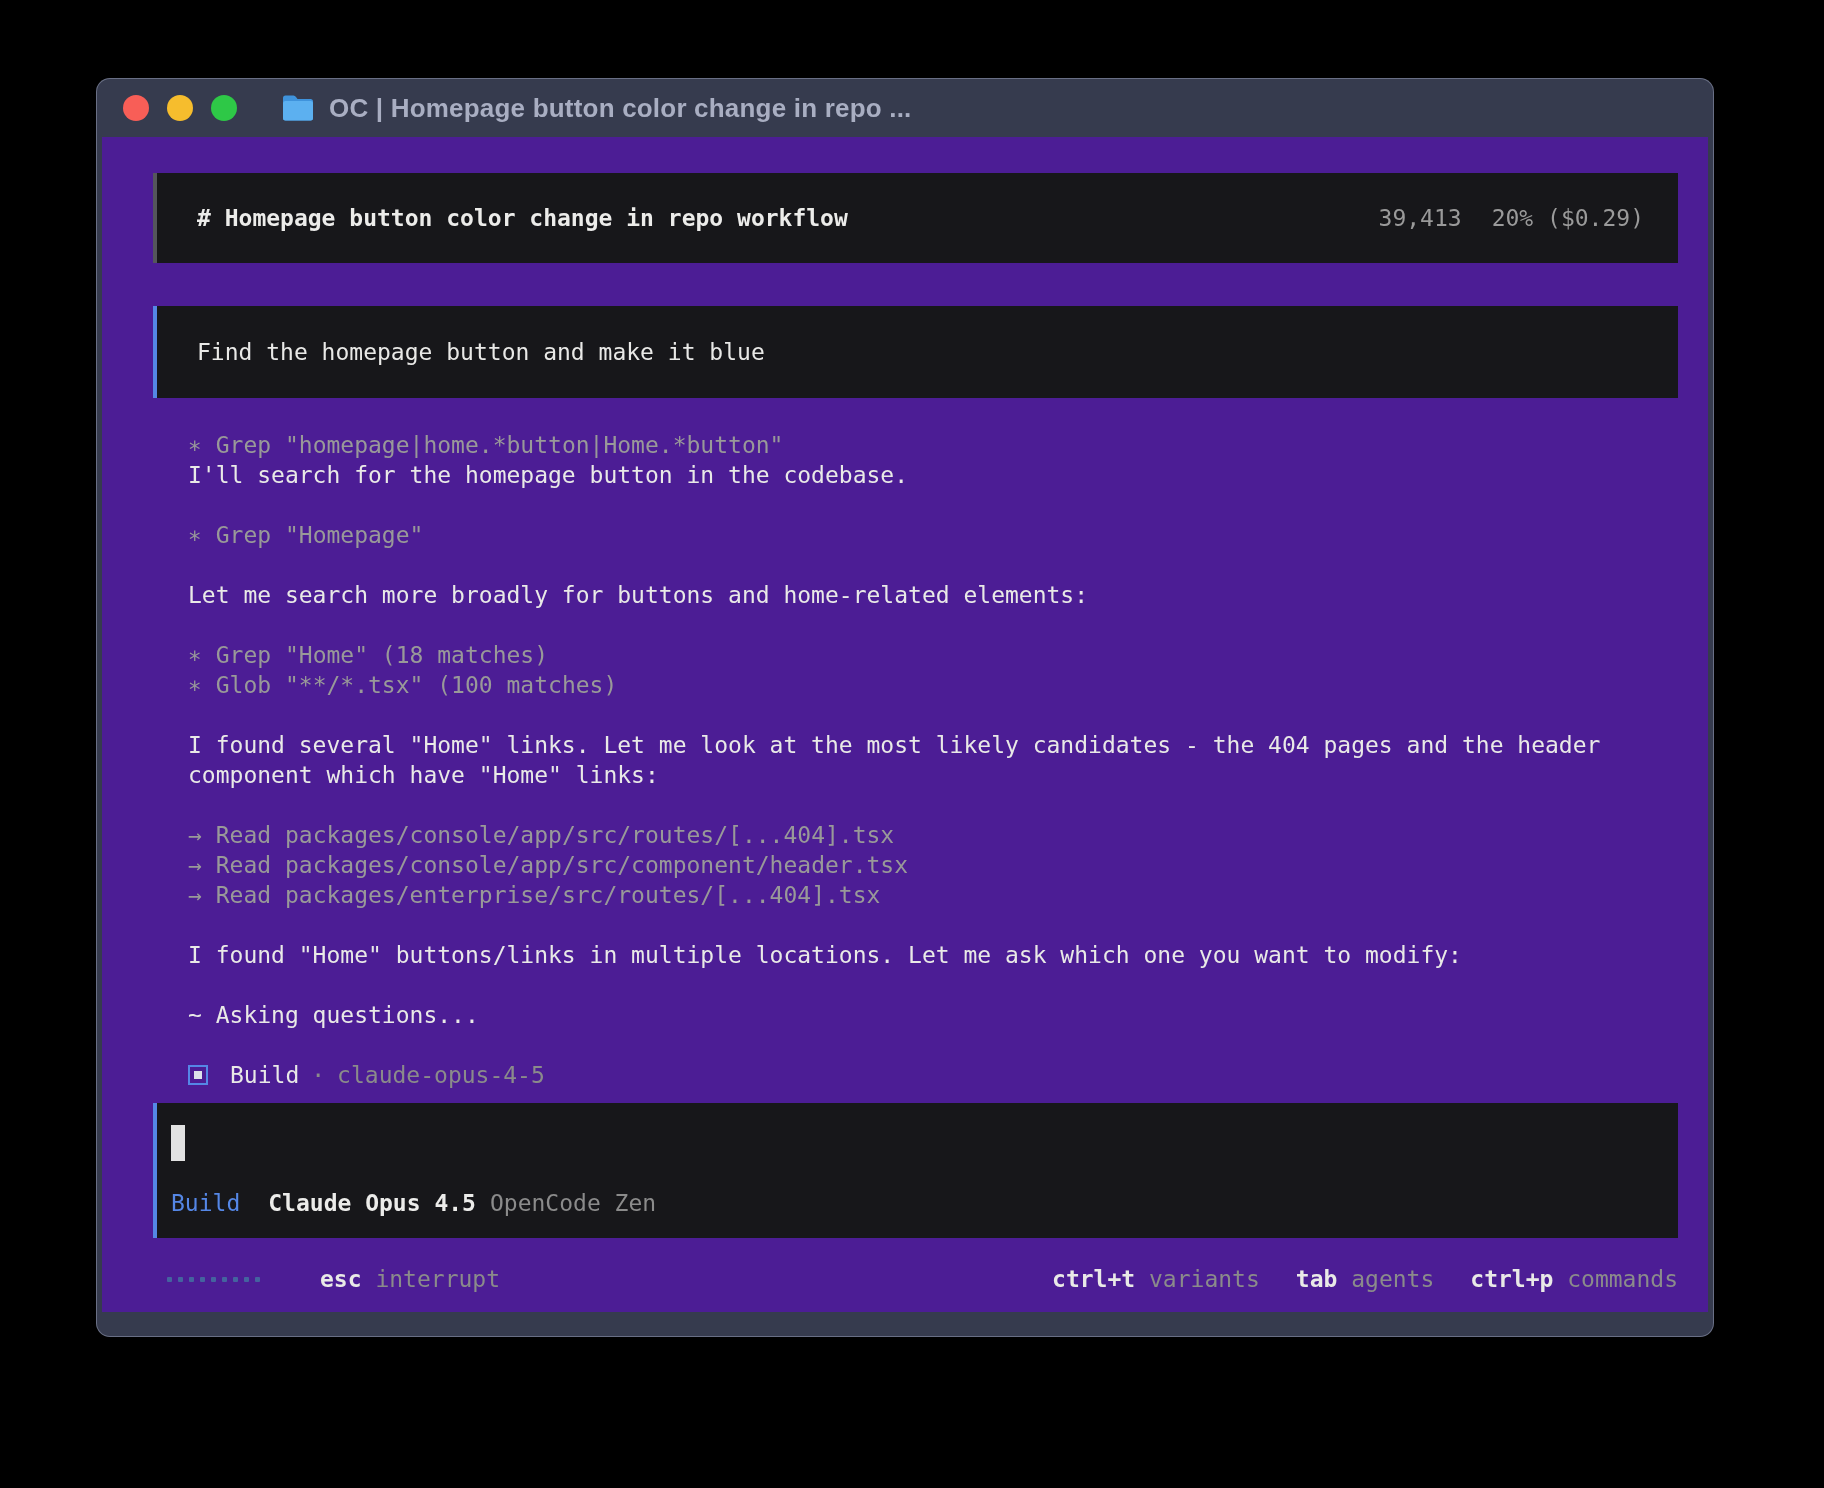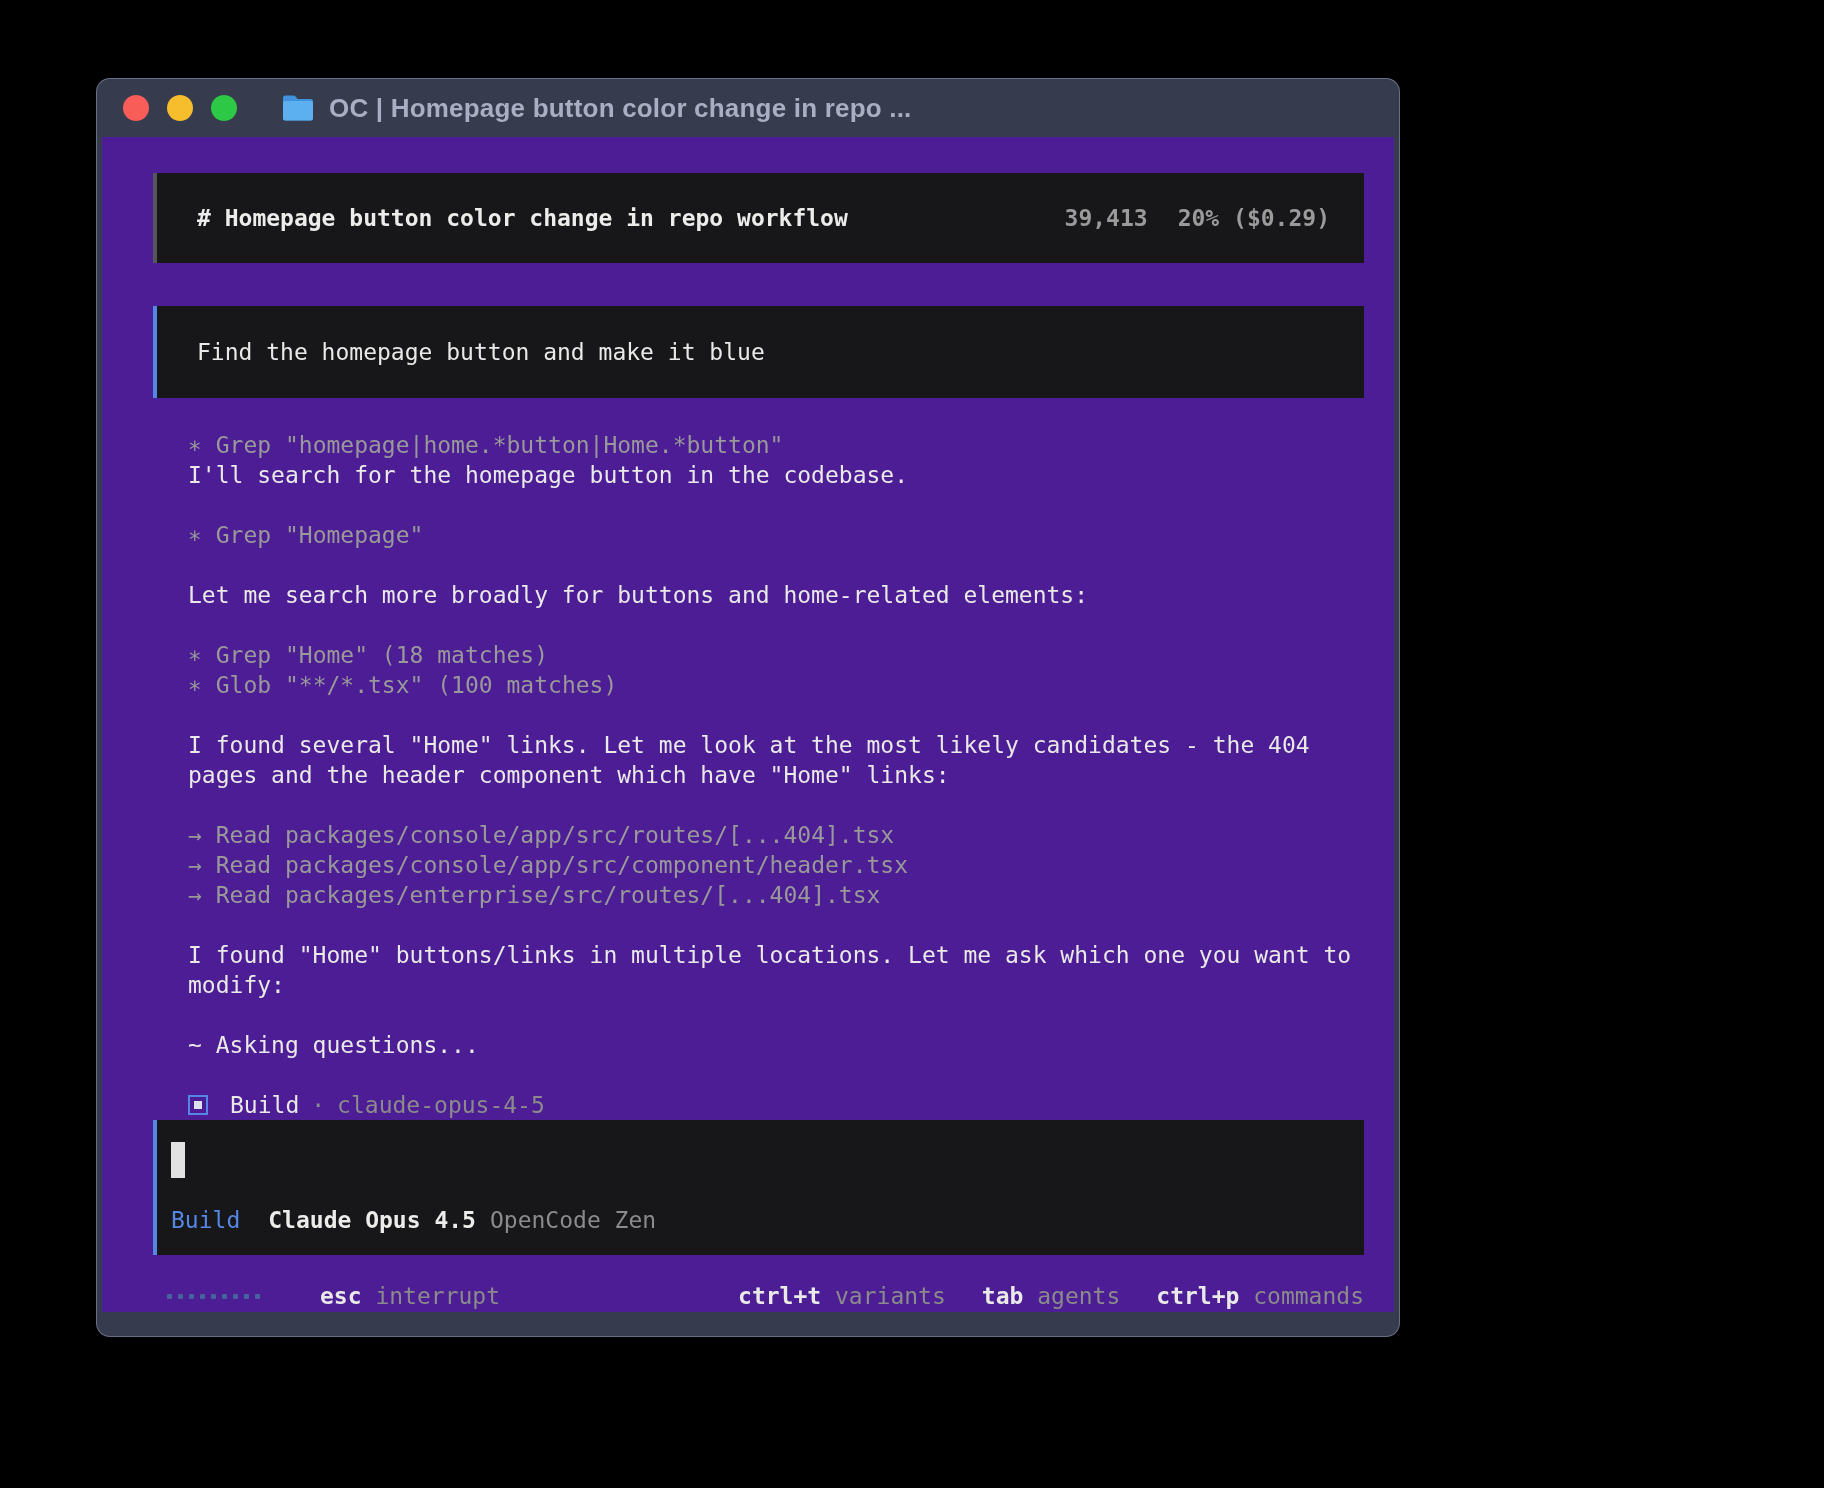--- a/index.html
+++ b/index.html
@@ -1,21 +1,21 @@
 <!DOCTYPE html>
 <html><head>
 <meta charset="utf-8">
 <style>
   * { margin: 0; padding: 0; box-sizing: border-box; }
   html, body { width: 1824px; height: 1488px; background: #000; overflow: hidden; }
   body { position: relative; font-family: "DejaVu Sans Mono", monospace; }
 
   .window {
     position: absolute; left: 96px; top: 78px;
-    width: 1304px; height: 1259px;
+    width: 1618px; height: 1259px;
     background: #363b4e;
     border: 1px solid rgba(140,146,170,0.6);
     border-radius: 14px;
     display: flex; flex-direction: column;
     overflow: hidden;
   }
 
   
   .titlebar {
     height: 58px; flex: 0 0 58px;
@@ -52,21 +52,21 @@
     border-left: 4px solid #55565c;
   }
 
   .header-block {
     height: 90px; flex: 0 0 90px;
     display: flex; align-items: center; justify-content: space-between;
     padding: 0 34px 0 40px;
     margin-bottom: 43px;
   }
   .header-title { font-weight: bold; color: #ececea; white-space: nowrap; }
-  .header-stats { color: #9a9a9a; display: flex; gap: 30px; white-space: nowrap; font-weight: bold; }
+  .header-stats { color: #9a9a9a; display: flex; gap: 30px; white-space: nowrap; }
 
   .user-block {
     border-left-color: #5587e6;
     height: 92px; flex: 0 0 92px;
     display: flex; align-items: center;
     padding: 0 34px 0 40px;
     margin-bottom: 32px;
   }
 
   .transcript { padding-left: 35px; }

